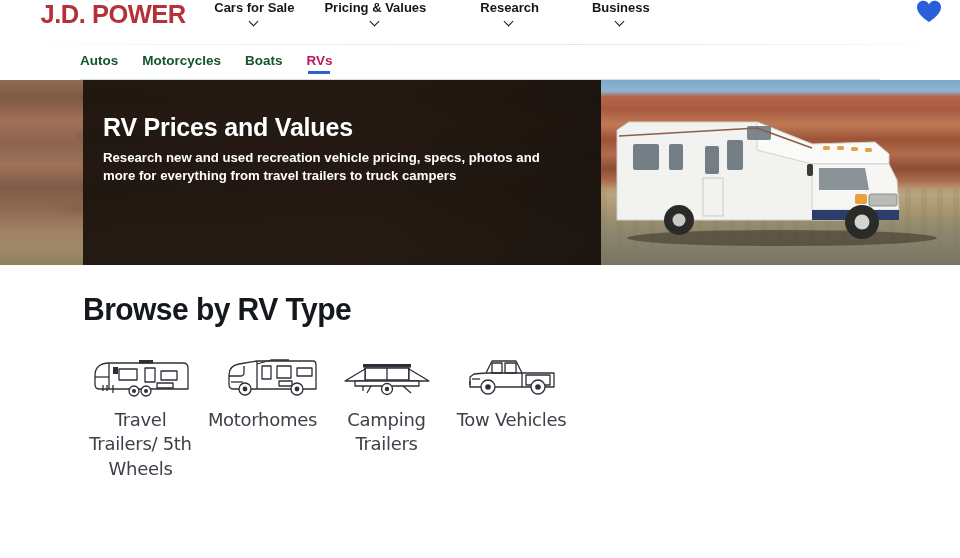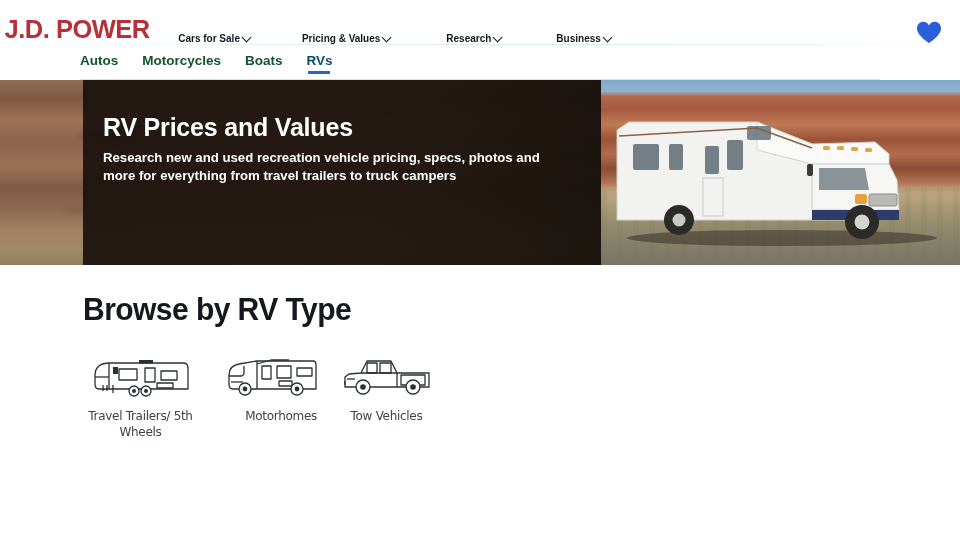--- a/index.html
+++ b/index.html
@@ -8,22 +8,23 @@
     background: #ffffff;
     font-family: "Liberation Sans", sans-serif;
     overflow: hidden;
   }
 
   
   .top-header {
     height: 44px;
     background: #ffffff;
     display: flex;
-    align-items: flex-end;
+    align-items: flex-start;
     position: relative;
+    padding-left: 36px;
   }
   .brand-logo {
     margin-left: 6px;
     font-family: "Liberation Sans", sans-serif;
     font-weight: 700;
     font-size: 25px;
     letter-spacing: -0.5px;
     color: #b53039;
     transform: scaleX(1.02);
     white-space: nowrap;
@@ -31,28 +32,29 @@
   .main-nav {
     display: flex;
     align-items: center;
     margin-left: 30px;
     flex: 1;
   }
   .nav-item {
     display: flex;
     align-items: center;
     gap: 3px;
-    font-size: 10px;
+    font-size: 13px;
     font-weight: 700;
     color: #13171c;
     cursor: pointer;
     white-space: nowrap;
+    flex-direction: column;
   }
   .nav-item:nth-child(1) { margin-left: 0; }
-  .nav-item:nth-child(2) { margin-left: 50px; }
+  .nav-item:nth-child(2) { margin-left: 30px; }
   .nav-item:nth-child(3) { margin-left: 54px; }
   .nav-item:nth-child(4) { margin-left: 53px; }
   .chev {
     display: inline-block;
     width: 9px; height: 9px;
     position: relative;
     top: -1px;
   }
   .chev::before {
     content: "";
@@ -94,21 +96,21 @@
   .tab {
     font-size: 13.5px;
     font-weight: 700;
     color: #14532d;
     cursor: pointer;
     padding-top: 8px;
     margin-right: 24px;
     position: relative;
     white-space: nowrap;
   }
-  .tab.active { color: #0c4a6e; }
+  .tab.active { color: #be185d; }
   .tab.active::after {
     content: "";
     position: absolute;
     left: 1px; right: 3px; bottom: -6px;
     height: 3px;
     background: #2b5fd9;
   }
 
   
   .hero {
@@ -235,21 +237,21 @@
   .type-card:nth-child(2) { margin-right: 12px; align-items: flex-end; }
   .type-card:nth-child(3) { margin-right: 10px; }
   .type-icon {
     height: 48px;
     display: flex;
     align-items: flex-end;
     justify-content: center;
   }
   .type-label {
     margin-top: 9px;
-    font-size: 12px;
+    font-size: 18px;
     color: #3c4249;
     text-align: center;
     line-height: 1.35;
     font-family: "DejaVu Sans", sans-serif;
     letter-spacing: -0.3px;
   }
 </style>
 </head>
 <body>
 
@@ -394,20 +396,39 @@
           </g>
           <circle cx="18" cy="34" r="6" fill="#fff" stroke="#2b2f36" stroke-width="1.3"></circle>
           <circle cx="70" cy="34" r="6" fill="#fff" stroke="#2b2f36" stroke-width="1.3"></circle>
           <circle cx="18" cy="34" r="2.4" fill="#2b2f36"></circle>
           <circle cx="70" cy="34" r="2.4" fill="#2b2f36"></circle>
         </svg>
       </div>
       <div class="type-label">Motorhomes</div>
     </div>
 
+    <div class="type-card">
+      <div class="type-icon">
+        <svg width="92" height="44" viewBox="0 0 92 44">
+          <g fill="none" stroke="#2b2f36" stroke-width="1.3" stroke-linejoin="round">
+            <rect x="22" y="9" width="48" height="3.5" fill="#2b2f36" stroke="none"></rect>
+            <rect x="24" y="13" width="44" height="12" fill="#fff"></rect>
+            <path d="M24 13 L24 25 M46 13 L46 25 M68 13 L68 25"></path>
+            <path d="M24 14 L4 26 L24 26 Z" fill="#fff"></path>
+            <path d="M68 14 L88 26 L68 26 Z" fill="#fff"></path>
+            <rect x="14" y="26" width="64" height="5" fill="#fff"></rect>
+            <path d="M30 31 L26 38 M62 31 L70 38"></path>
+            <path d="M22 31 L22 36"></path>
+          </g>
+          <circle cx="46" cy="34" r="5.5" fill="#fff" stroke="#2b2f36" stroke-width="1.3"></circle>
+          <circle cx="46" cy="34" r="2.2" fill="#2b2f36"></circle>
+        </svg>
+      </div>
+      <div class="type-label">Camping Trailers</div>
+    </div>
 
 
 
     <div class="type-card">
       <div class="type-icon">
         <svg width="92" height="44" viewBox="0 0 92 44">
           <g fill="none" stroke="#2b2f36" stroke-width="1.3" stroke-linejoin="round">
             <path d="M4 22 L4 32 L88 32 L88 18 L56 18 L50 6 L26 6 L20 18 L8 19 Z" fill="#fff"></path>
             <path d="M56 18 L56 32"></path>
             <rect x="26" y="8" width="10" height="10" fill="#fff"></rect>

